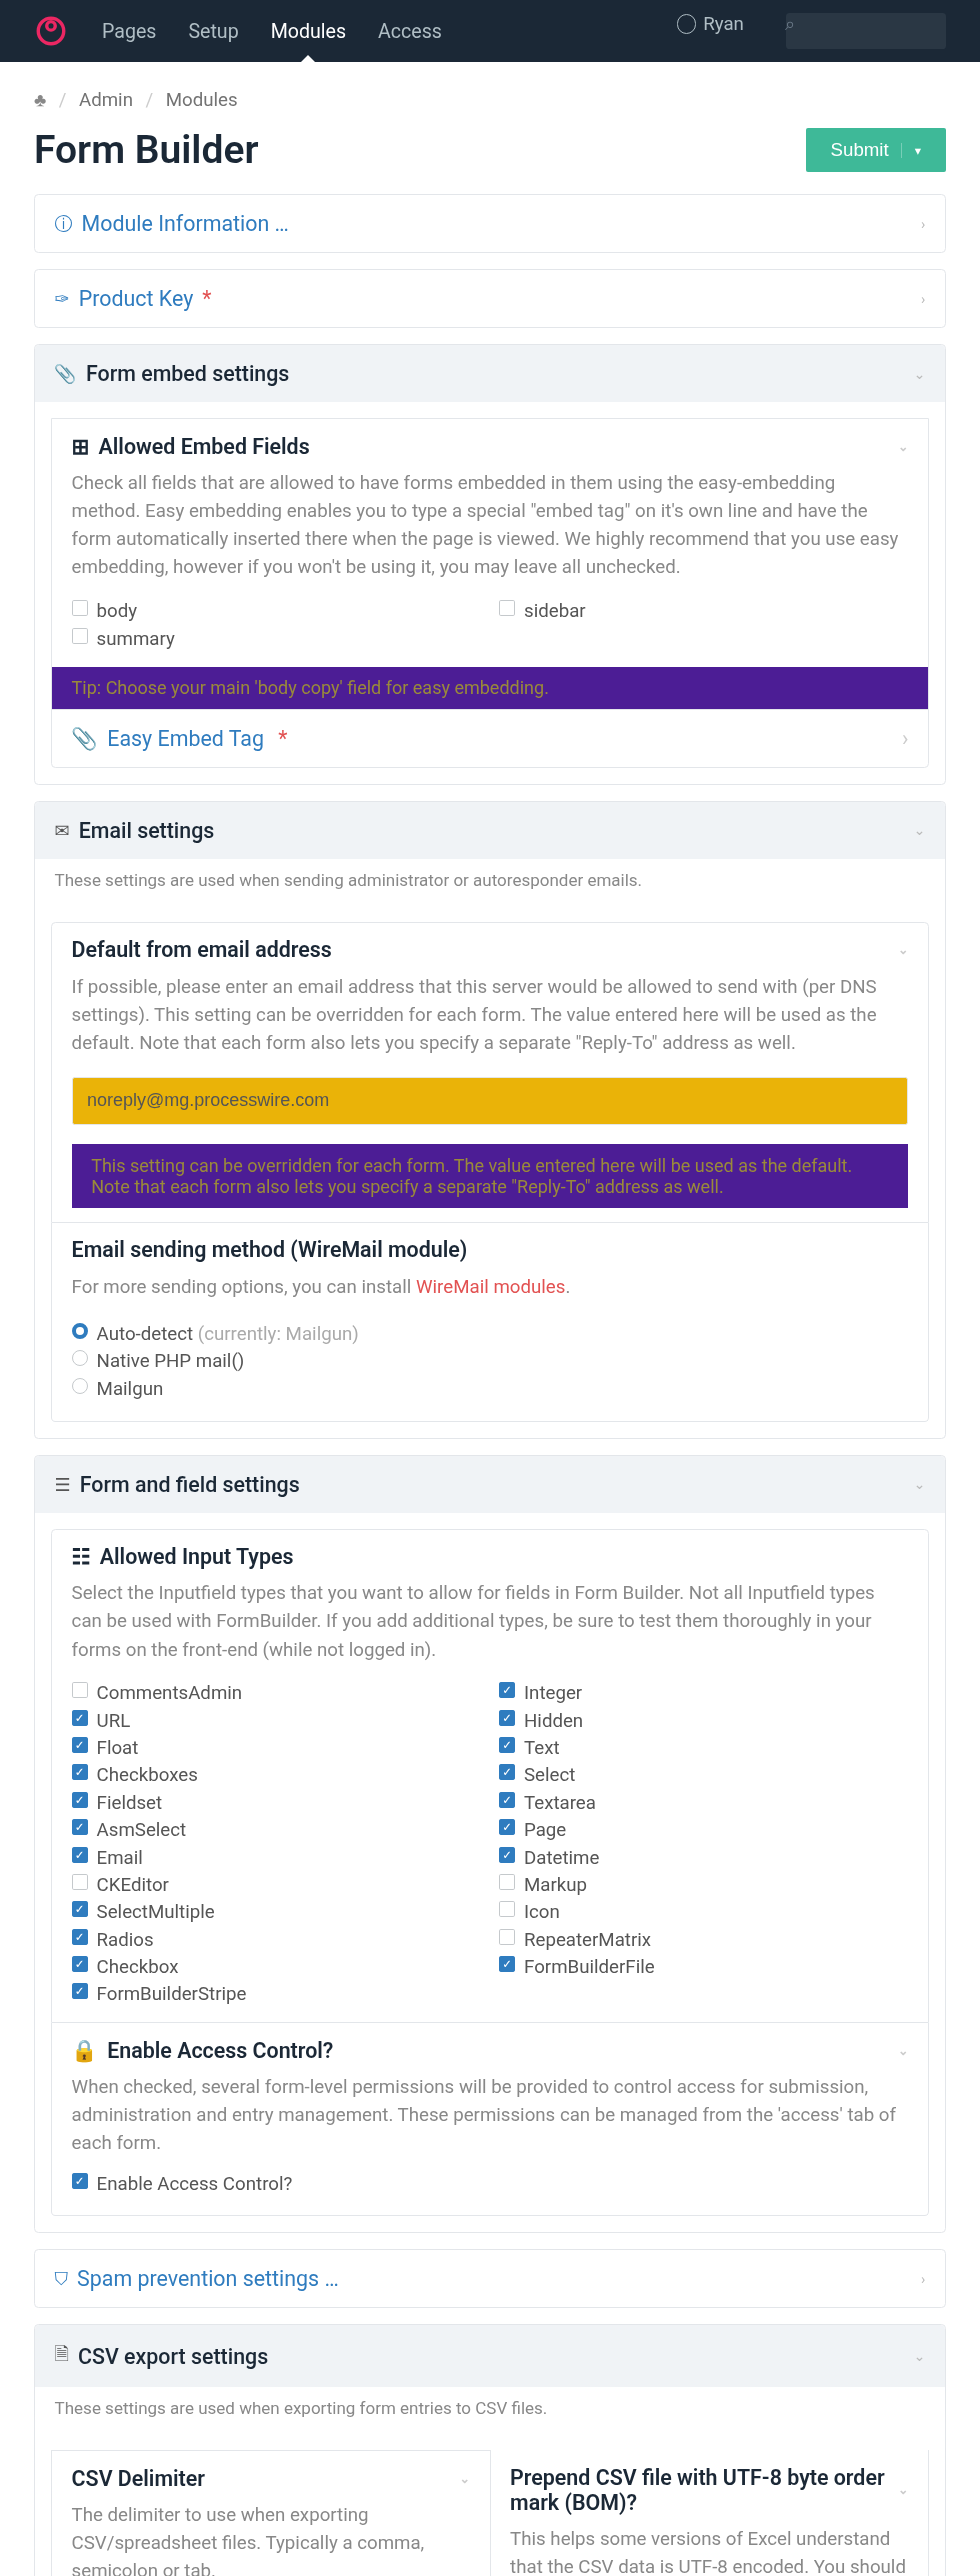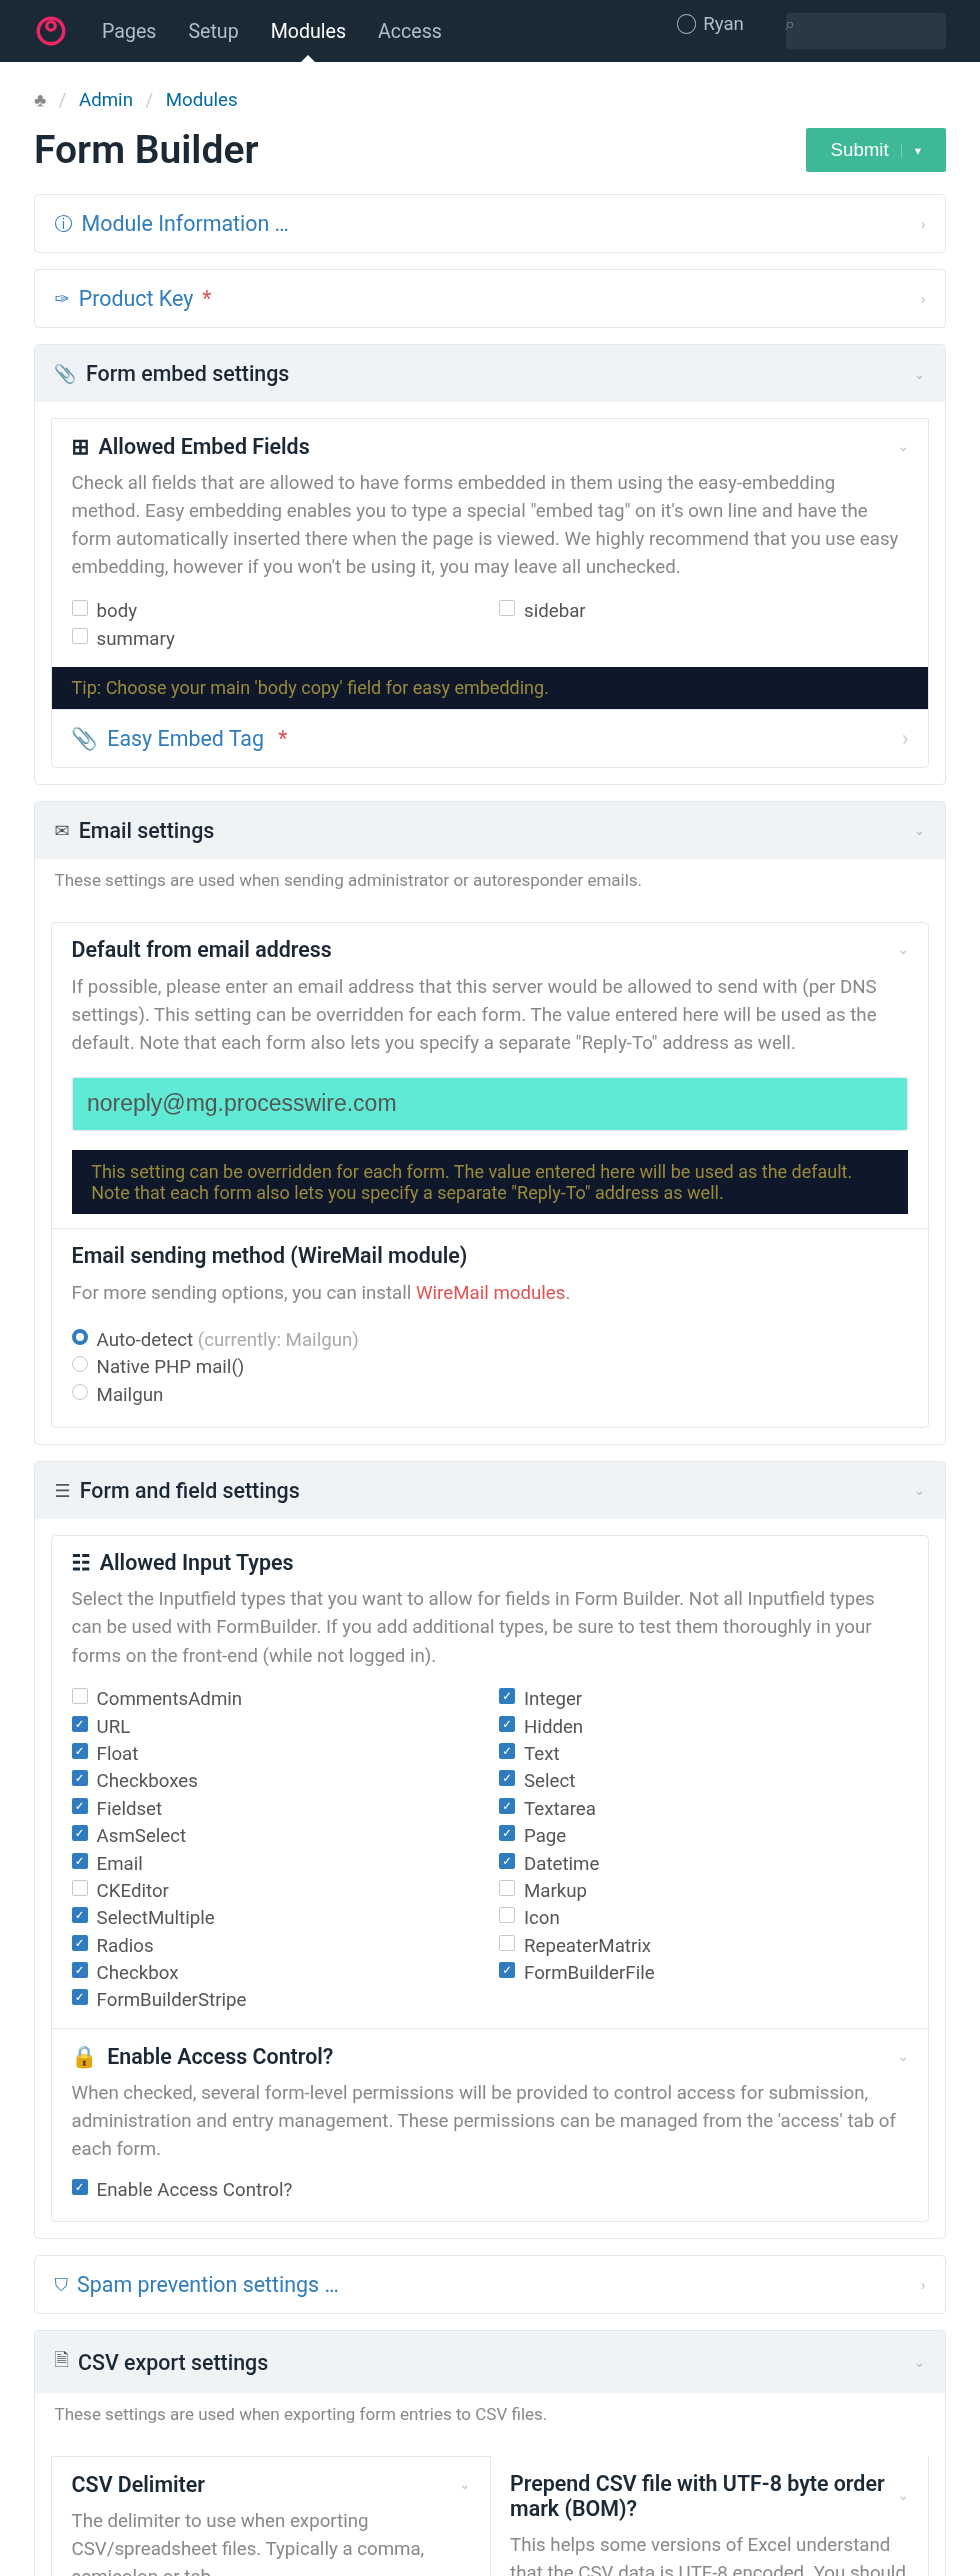--- a/index.html
+++ b/index.html
@@ -11,21 +11,21 @@
 .topnav a{color:#b0bec5;text-decoration:none;padding:0 16px;font-size:19.6px;height:62px;display:flex;align-items:center;position:relative}
 .topnav a.active{color:#fff}
 .topnav a.active::after{content:'';position:absolute;bottom:0;left:50%;transform:translateX(-50%);border:7.1px solid transparent;border-bottom-color:#fff}
 .masthead-right{margin-left:auto;display:flex;align-items:flex-start;gap:16px}
 .user-badge{display:flex;align-items:center;gap:7.1px;color:#b0bec5;font-size:18.7px}
 .user-icon{width:19.6px;height:19.6px;border-radius:50%;border:1.8px solid #b0bec5}
 .searchbox{background:#2a3744;border:none;height:36px;width:160px;border-radius:3.6px;padding:0 10.7px;color:#fff}
 .search-icon{color:#6b7a89;position:relative;left:25px;z-index:1;font-size:18px}
 .content{padding:18px 34px 36px}
 .breadcrumb{display:flex;align-items:center;gap:12.5px;color:#888;font-size:18.7px;margin:9px 0 16px}
-.breadcrumb a{color:#0369a1;text-decoration:none}
+.breadcrumb a{color:#737373;text-decoration:none}
 .breadcrumb .sep{color:#ccc}
 .pagetitle-row{display:flex;justify-content:space-between;align-items:center;margin-bottom:21.4px}
 .pagetitle{font-size:39px;font-weight:600;color:#1b2836}
 .btn-submit{background:#3eb998;color:#fff;border:none;padding:10.7px 25px;border-radius:2px;font-size:18.7px;display:inline-flex;align-items:center;gap:12.5px;cursor:pointer}
 .btn-submit .caret{border-left:0.9px solid rgba(255,255,255,.3);padding-left:12.5px;font-size:12.5px}
 .panel{border:0.9px solid #e3e6ea;border-radius:4.5px;margin-bottom:16px;background:#fff}
 .panel-header{padding:16px 19.6px;display:flex;align-items:center;gap:9px;cursor:pointer}
 .panel-header.blue{color:#2f7cbf}
 .panel-header .chev{margin-left:auto;color:#bbb;font-size:14.3px}
 .panel-header.gray{background:#f0f3f6;color:#1b2836;font-weight:500}
@@ -39,25 +39,25 @@
 .section-title .chev{margin-left:auto;color:#ccc;font-size:12.5px}
 .help-text{color:#888;font-size:18.7px;line-height:1.5;padding:5.3px 19.6px 12.5px}
 .note-text{color:#888;font-size:17px;line-height:1.5;padding:0 0 12.5px}
 .checkbox-cols{display:flex;padding:3.6px 19.6px 14.3px;gap:18px}
 .checkbox-col{flex:1}
 .chk-item{display:flex;align-items:flex-start;gap:9px;padding:2.7px 0;font-size:18.7px;color:#555}
 .chk{width:16px;height:16px;border:0.9px solid #c5c9cc;border-radius:1.8px;display:inline-flex;align-items:center;justify-content:center;flex-shrink:0}
 .chk.checked{background:#2f7cbf;border-color:#2f7cbf;color:#fff;font-size:11.6px}
 .rad{width:16px;height:16px;border:0.9px solid #c5c9cc;border-radius:50%;display:inline-flex;align-items:center;justify-content:center;flex-shrink:0}
 .rad.checked{border:4.5px solid #2f7cbf}
-.tip-bar{background:#0f172a;color:#9a8a3a;font-size:18px;padding:10.7px 19.6px;margin:0}
+.tip-bar{background:#4c1d95;color:#9a8a3a;font-size:18px;padding:10.7px 19.6px;margin:0}
 .tip-bar.inset{margin:0 19.6px 14.3px}
 .blue-link-row{padding:16px 19.6px;border-top:0.9px solid #e3e6ea;display:flex;align-items:center;gap:9px;color:#2f7cbf;cursor:pointer}
 .blue-link-row .chev{margin-left:auto;color:#ccc}
-.textfield{width:100%;background:#5eead4;border:0.9px solid #e3e6ea;padding:12.5px 14.3px;font-size:23px;color:#555;border-radius:2.7px;margin:7.1px 0}
+.textfield{width:100%;background:#eab308;border:0.9px solid #e3e6ea;padding:12.5px 14.3px;font-size:18px;color:#555;border-radius:2.7px;margin:7.1px 0}
 .inline-link{color:#e25252;text-decoration:none}
 .radio-list{padding:7.1px 19.6px 18px}
 .dim{color:#aaa}
 .two-col{display:flex;gap:0}
 .two-col .subpanel{flex:1;border-radius:0}
 .two-col .subpanel:first-child{border-right:none}
 .panel-group{border:0.9px solid #e3e6ea;border-radius:4.5px;margin-bottom:16px}
 .panel-group .panel-header.gray{border-radius:4.5px 4.5px 0 0}
 .panel-group .panel-body{padding:16px}
 .inner-stack .subpanel{margin:0}

